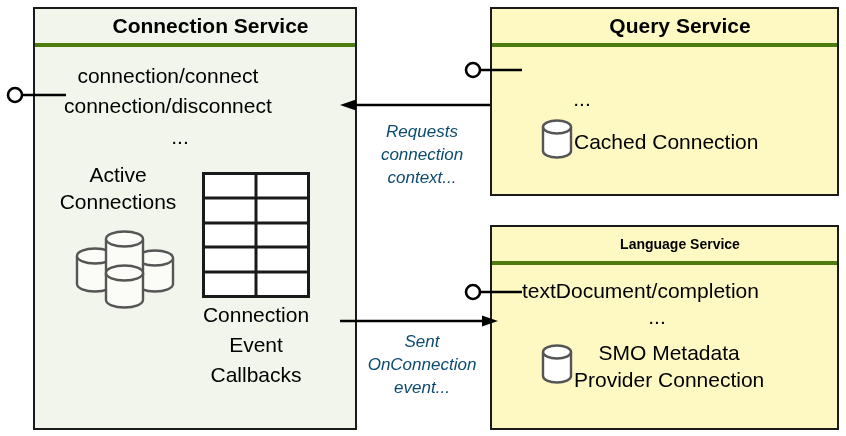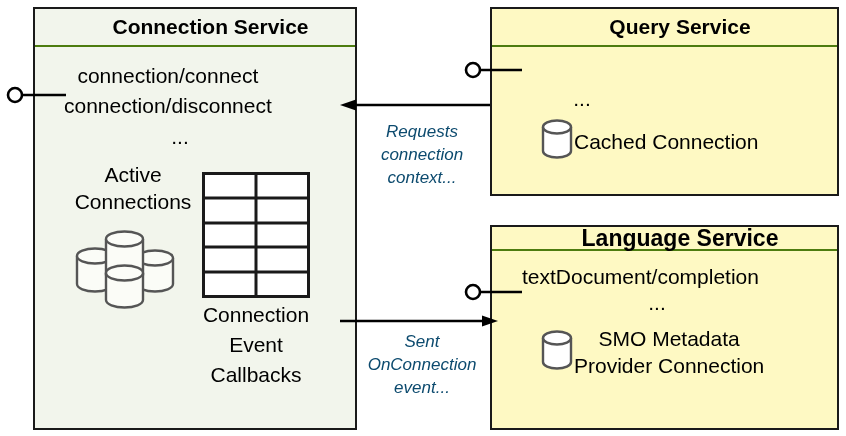--- a/index.html
+++ b/index.html
@@ -28,21 +28,21 @@
     border: 2px solid #1a1a1a;
   }
   .component.green { background: #f2f5ec; }
   .component.blue  { background: #fef9c3; }
 
   .comp-header {
     box-sizing: border-box;
     width: 100%;
     text-align: center;
     font-weight: bold;
-    border-bottom: 2px solid #4d7c0f;
+    border-bottom: 4px solid #4d7c0f;
     display: flex;
     align-items: center;
     justify-content: center;
     padding-left: 31px;
   }
   .comp-body {
     position: relative;
     width: 100%;
     box-sizing: border-box;
   }
@@ -64,21 +64,21 @@
   .ellipsis-line {
     position: absolute;
     text-align: center;
     font-size: 21px;
     line-height: 24px;
   }
   #cs-ellipsis { left: 0; top: 78px; width: 290px; }
 
   .active-conn-label {
     position: absolute;
-    left: 23px;
+    left: 8px;
     top: 114px;
     width: 150px;
     text-align: center;
     font-size: 21px;
     line-height: 27px;
   }
   .db-cluster { position: absolute; left: 38px; top: 180px; }
 
   .grid-table { position: absolute; left: 167px; top: 125px; }
 
@@ -114,21 +114,21 @@
   #qs-resource { left: 48px; top: 70px; }
   .resource-label {
     font-size: 21px;
     line-height: 27px;
     text-align: center;
     white-space: nowrap;
   }
 
   
   #language-service { left: 490px; top: 225px; width: 349px; height: 205px; }
-  #language-service .comp-header { height: 24px; font-size: 23px; }
+  #language-service .comp-header { height: 38px; font-size: 14px; }
   #language-service .comp-body { height: 163px; padding-left: 24px; }
 
   #ls-endpoint {
     position: absolute;
     left: 30px;
     top: 12px;
     font-size: 21px;
     line-height: 28px;
     white-space: nowrap;
   }

